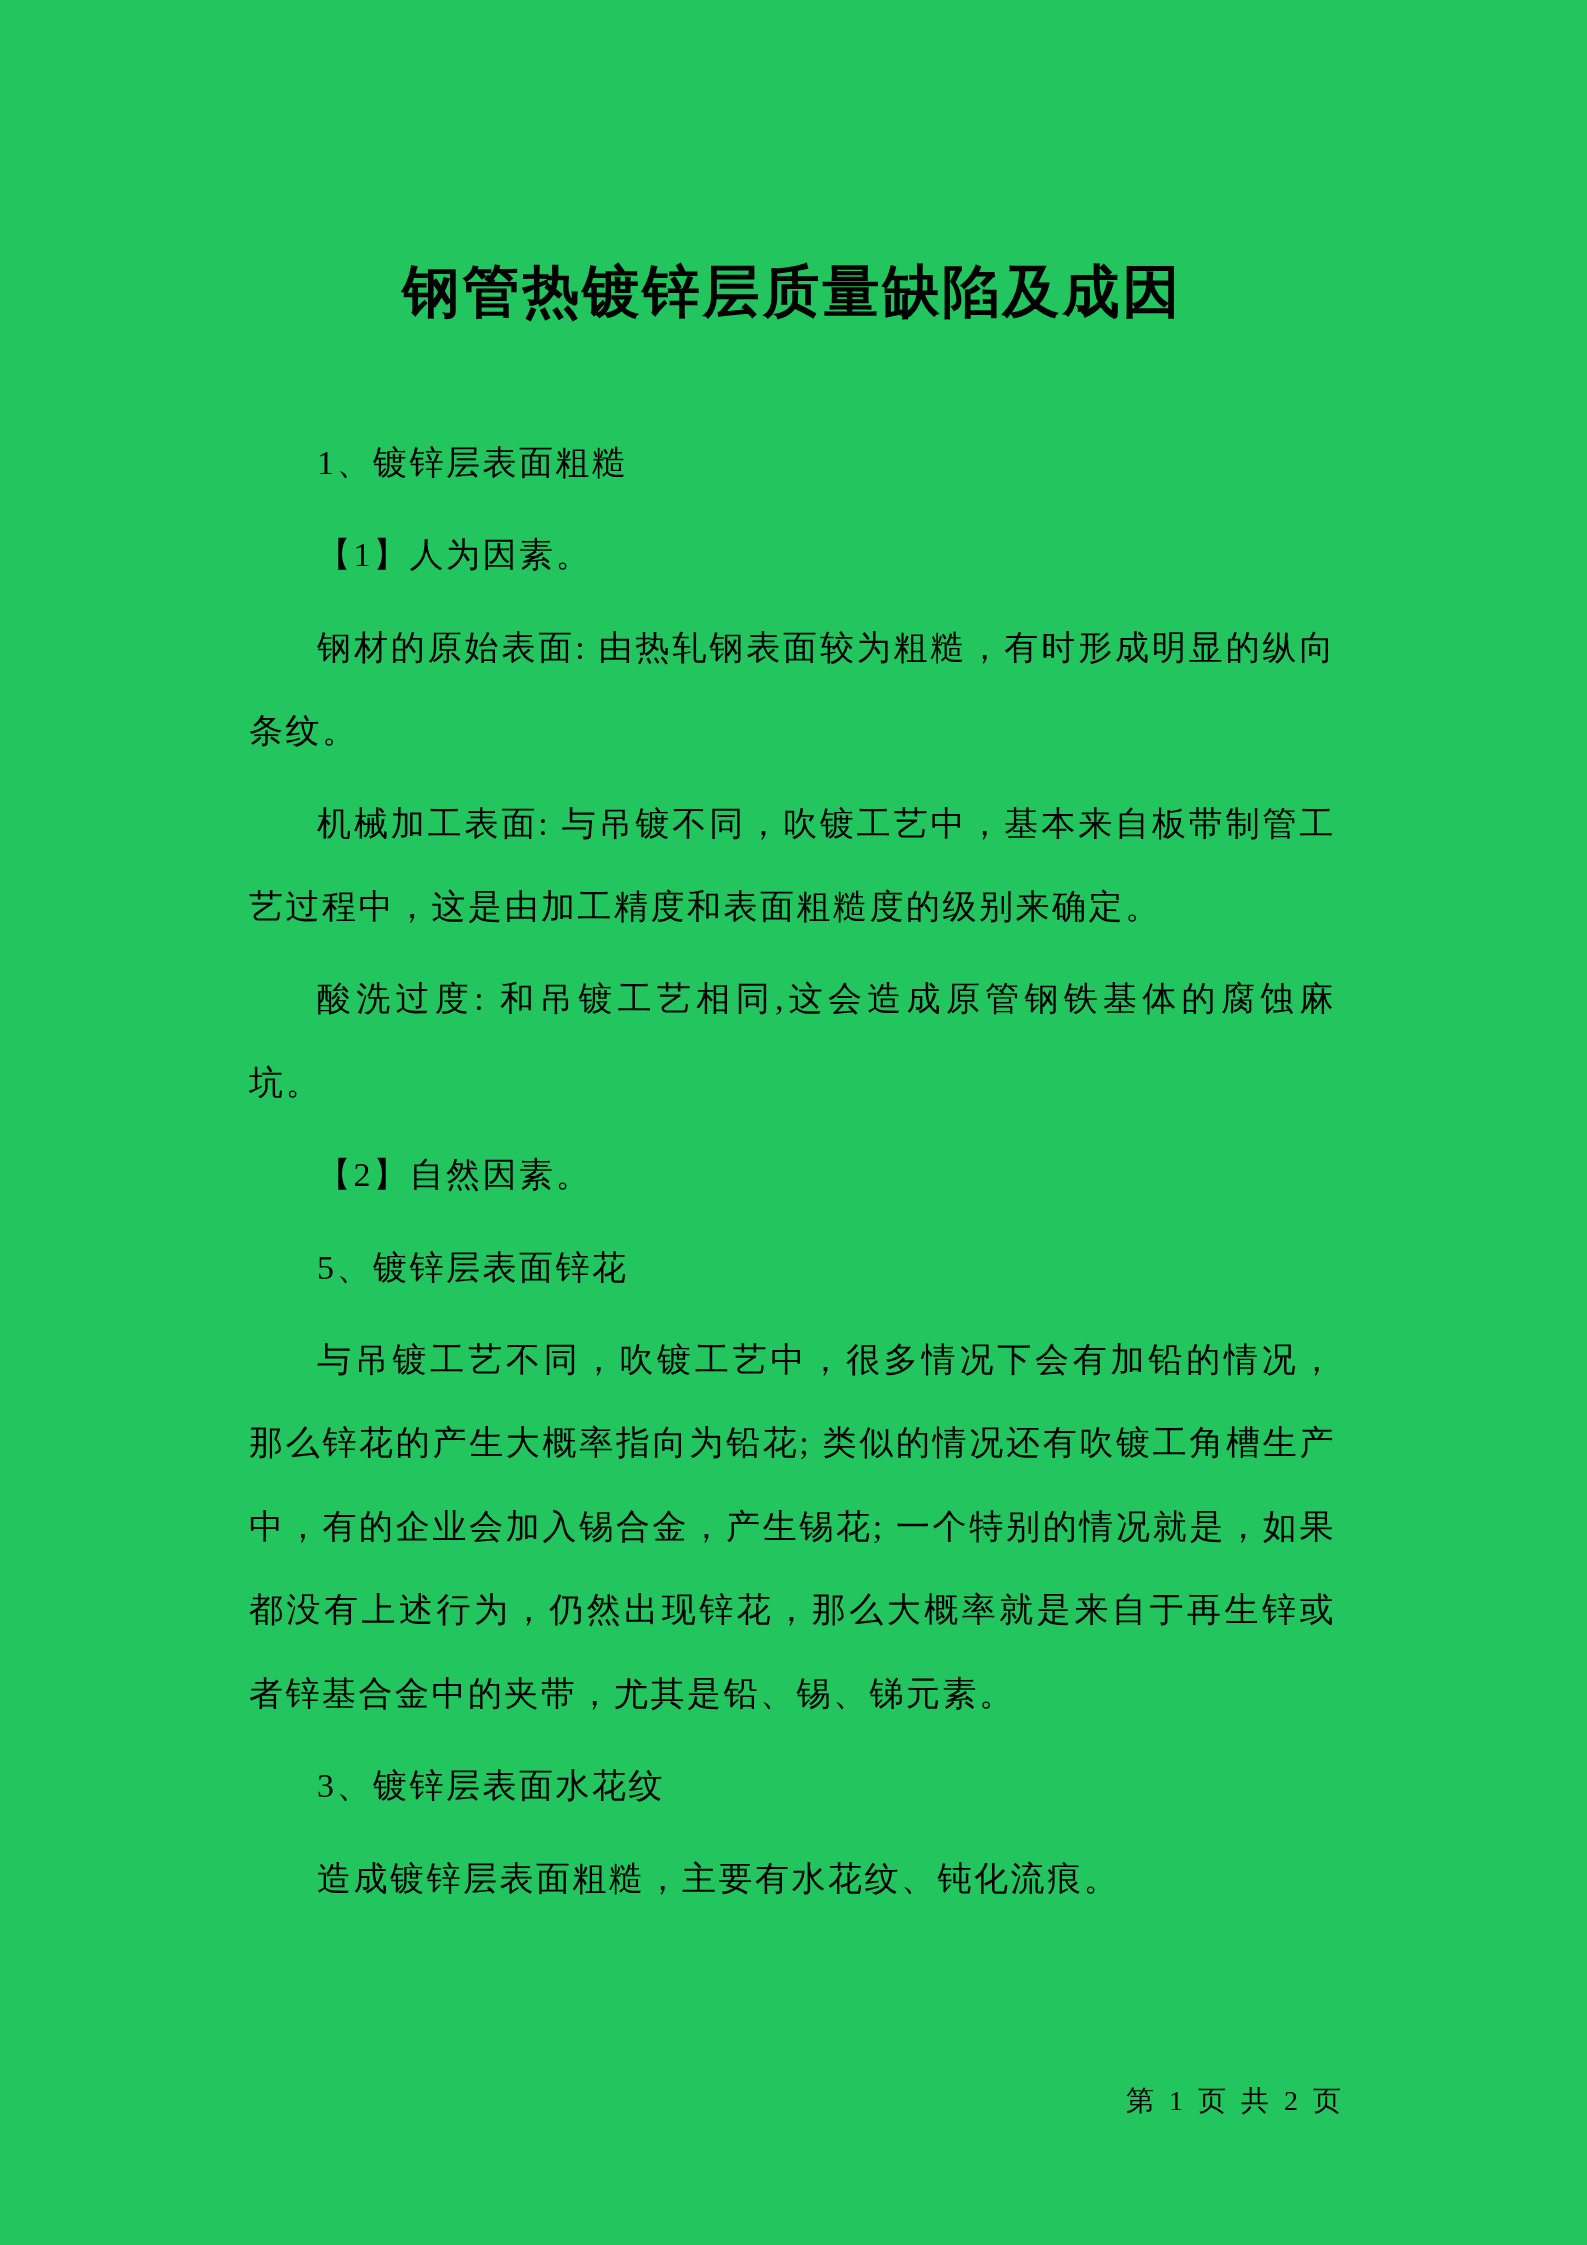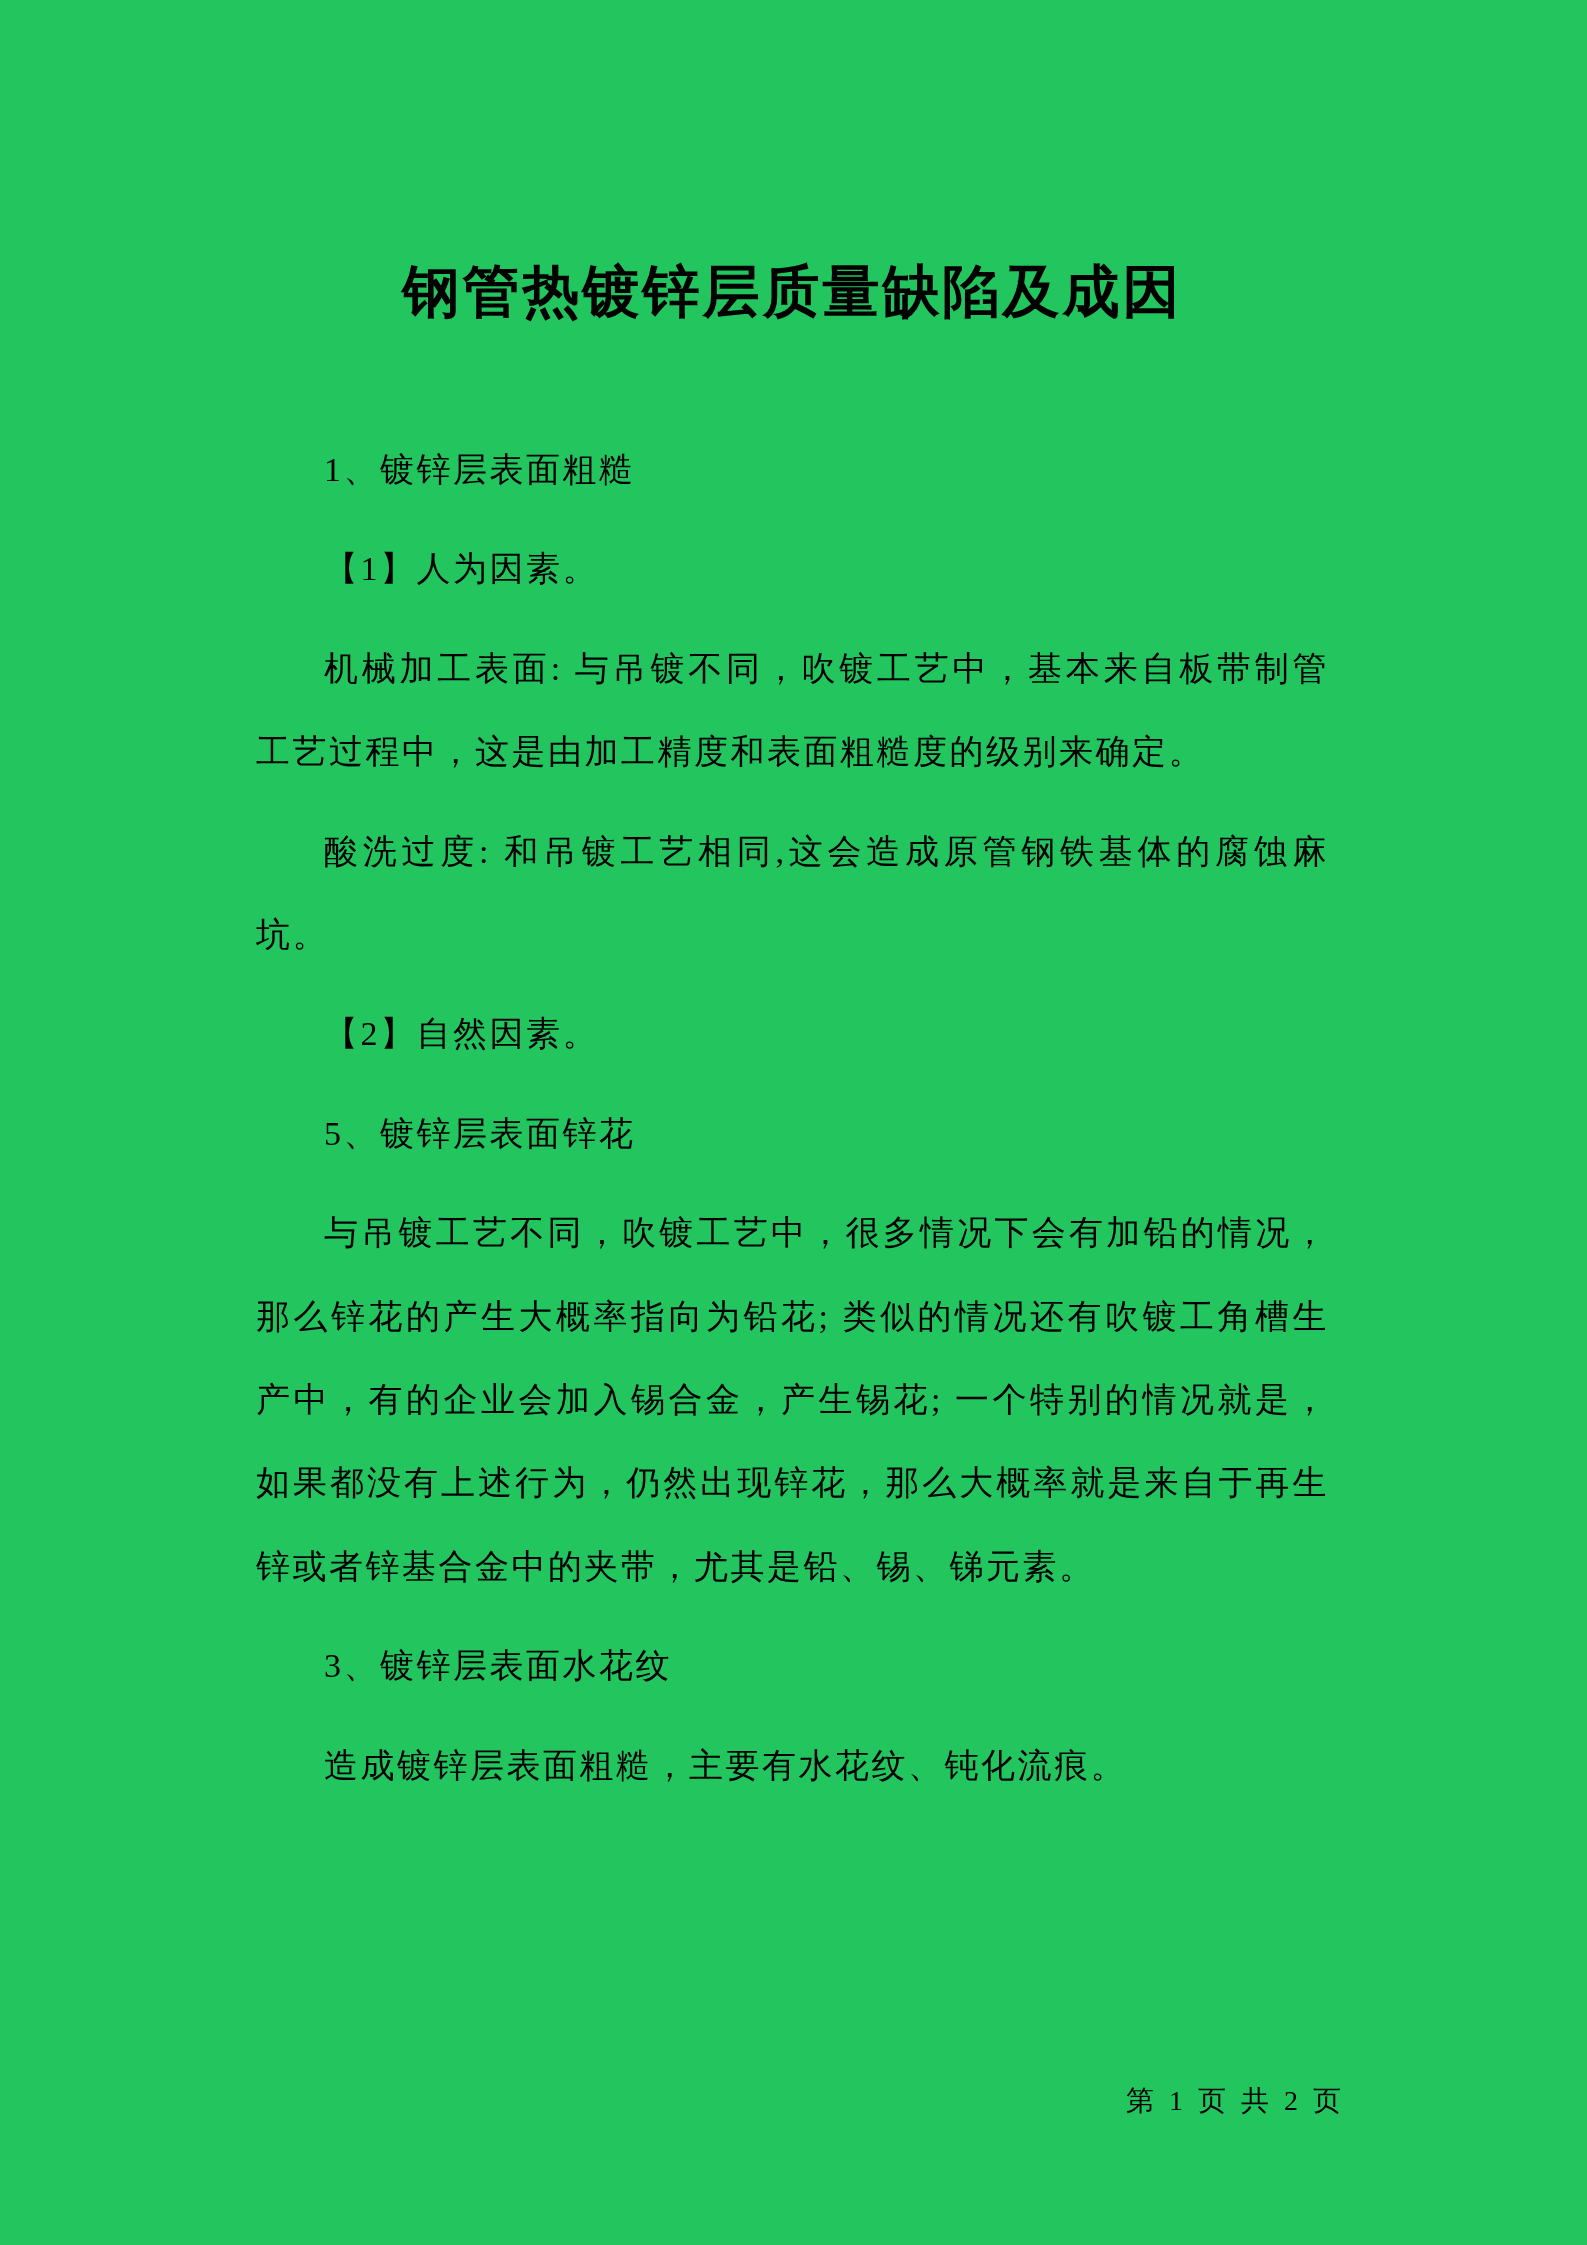--- a/index.html
+++ b/index.html
@@ -34,21 +34,21 @@
     top: 412px;
     left: 240px;
     width: 1105px;
     font-size: 34px;
     line-height: 83.4px;
     letter-spacing: 2.5px;
     text-align: justify;
     text-justify: inter-ideograph;
   }
   .doc-body p {
-    margin: 16px;
+    margin: 9px;
     padding: 0;
     text-indent: 2em;
   }
   .doc-footer {
     position: absolute;
     top: 2082px;
     left: 240px;
     width: 1105px;
     text-align: right;
     font-size: 28px;
@@ -59,20 +59,21 @@
 </head>
 <body>
 
 <div class="page">
 
   <div class="doc-title">钢管热镀锌层质量缺陷及成因</div>
 
   <div class="doc-body">
     <p>1、镀锌层表面粗糙</p>
     <p>【1】人为因素。</p>
+    <p>钢材的原始表面: 由热轧钢表面较为粗糙，有时形成明显的纵向条纹。</p>
     <p>机械加工表面: 与吊镀不同，吹镀工艺中，基本来自板带制管工艺过程中，这是由加工精度和表面粗糙度的级别来确定。</p>
     <p>酸洗过度: 和吊镀工艺相同,这会造成原管钢铁基体的腐蚀麻坑。</p>
     <p>【2】自然因素。</p>
     <p>5、镀锌层表面锌花</p>
     <p>与吊镀工艺不同，吹镀工艺中，很多情况下会有加铅的情况，那么锌花的产生大概率指向为铅花; 类似的情况还有吹镀工角槽生产中，有的企业会加入锡合金，产生锡花; 一个特别的情况就是，如果都没有上述行为，仍然出现锌花，那么大概率就是来自于再生锌或者锌基合金中的夹带，尤其是铅、锡、锑元素。</p>
     <p>3、镀锌层表面水花纹</p>
     <p>造成镀锌层表面粗糙，主要有水花纹、钝化流痕。</p>
   </div>
 
   <div class="doc-footer">第 1 页 共 2 页</div>

